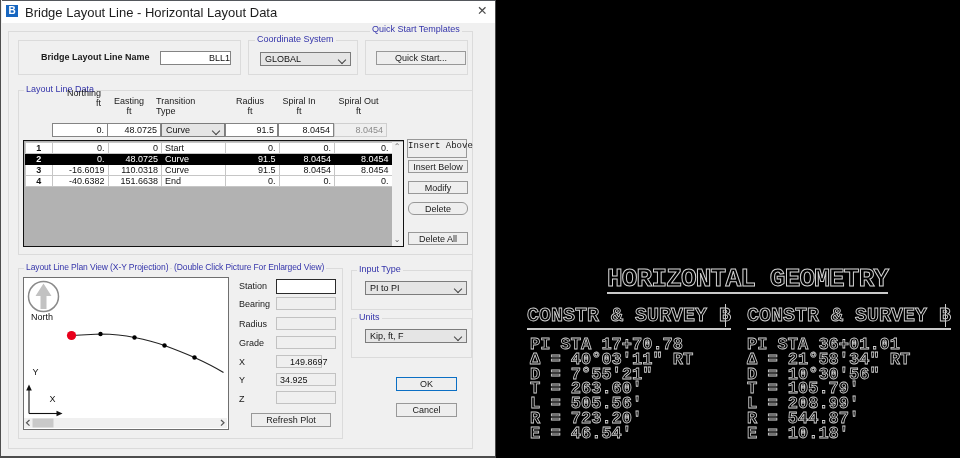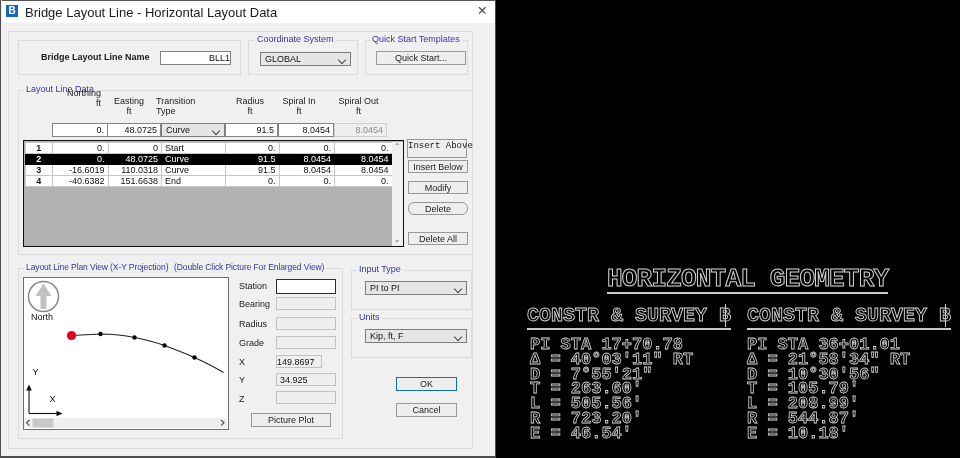--- a/index.html
+++ b/index.html
@@ -51,21 +51,21 @@
 
 <div class="abs grp" style="left:18px;top:40px;width:223px;height:35px;"></div>
 <div class="abs lab" style="left:41px;top:52px;font-weight:bold;">Bridge Layout Line Name</div>
 <div class="abs tbx" style="left:160px;top:51px;width:71px;height:14px;line-height:13px;padding-left:3px;">BLL1</div>
 
 <div class="abs grp" style="left:248px;top:40px;width:110px;height:35px;"></div>
 <div class="abs glabel" style="left:255px;top:34px;">Coordinate System</div>
 <div class="abs combo" style="left:260px;top:52px;width:91px;height:14px;line-height:13px;padding-left:4px;">GLOBAL<span class="ar"></span></div>
 
 <div class="abs grp" style="left:365px;top:40px;width:103px;height:35px;"></div>
-<div class="abs glabel" style="left:370px;top:34px;">Quick Start Templates</div>
+<div class="abs glabel" style="left:370px;top:24px;">Quick Start Templates</div>
 <div class="abs btn" style="left:376px;top:51px;width:90px;height:14px;line-height:13px;">Quick Start...</div>
 
 <div class="abs grp" style="left:18px;top:90px;width:455px;height:165px;"></div>
 <div class="abs glabel" style="left:24px;top:84px;">Layout Line Data</div>
 
 <div class="abs lab" style="left:45px;top:88px;width:56px;text-align:right;">Northing<br>ft</div>
 <div class="abs lab" style="left:101px;top:96px;width:56px;text-align:center;">Easting<br>ft</div>
 <div class="abs lab" style="left:156px;top:96px;width:64px;">Transition<br>Type</div>
 <div class="abs lab" style="left:222px;top:96px;width:56px;text-align:center;">Radius<br>ft</div>
 <div class="abs lab" style="left:271px;top:96px;width:56px;text-align:center;">Spiral In<br>ft</div>
@@ -169,26 +169,26 @@
 
 <div class="abs lab" style="left:239px;top:281px;">Station</div>
 <div class="abs tbx" style="left:276px;top:279px;width:60px;height:15px;border:1.5px solid #2b2b2b;">&nbsp;</div>
 <div class="abs lab" style="left:239px;top:299px;">Bearing</div>
 <div class="abs dbx" style="left:276px;top:297px;width:60px;height:13px;"></div>
 <div class="abs lab" style="left:239px;top:319px;">Radius</div>
 <div class="abs dbx" style="left:276px;top:317px;width:60px;height:13px;"></div>
 <div class="abs lab" style="left:239px;top:338px;">Grade</div>
 <div class="abs dbx" style="left:276px;top:336px;width:60px;height:13px;"></div>
 <div class="abs lab" style="left:239px;top:357px;">X</div>
-<div class="abs dbx" style="left:276px;top:355px;width:46px;height:13px;line-height:12px;padding-left:0;color:#111;">149.8697</div>
+<div class="abs dbx" style="left:276px;top:355px;width:46px;height:13px;line-height:12px;padding-left:13px;color:#111;">149.8697</div>
 <div class="abs lab" style="left:239px;top:375px;">Y</div>
 <div class="abs dbx" style="left:276px;top:373px;width:60px;height:13px;line-height:12px;padding-left:3px;color:#111;">34.925</div>
 <div class="abs lab" style="left:239px;top:394px;">Z</div>
 <div class="abs dbx" style="left:276px;top:391px;width:60px;height:13px;"></div>
-<div class="abs btn" style="left:251px;top:413px;width:80px;height:14px;line-height:13px;">Picture Plot</div>
+<div class="abs btn" style="left:251px;top:413px;width:80px;height:14px;line-height:13px;">Refresh Plot</div>
 
 <div class="abs grp" style="left:351px;top:270px;width:121px;height:40px;"></div>
 <div class="abs glabel" style="left:357px;top:264px;">Input Type</div>
 <div class="abs combo" style="left:365px;top:281px;width:102px;height:14px;line-height:13px;padding-left:4px;">PI to PI<span class="ar"></span></div>
 
 <div class="abs grp" style="left:351px;top:318px;width:121px;height:40px;"></div>
 <div class="abs glabel" style="left:357px;top:312px;">Units</div>
 <div class="abs combo" style="left:365px;top:329px;width:102px;height:14px;line-height:13px;padding-left:4px;">Kip, ft, F<span class="ar"></span></div>
 
 <div class="abs btn" style="left:396px;top:377px;width:61px;height:14px;line-height:12px;border:1.5px solid #0b6fc4;">OK</div>

